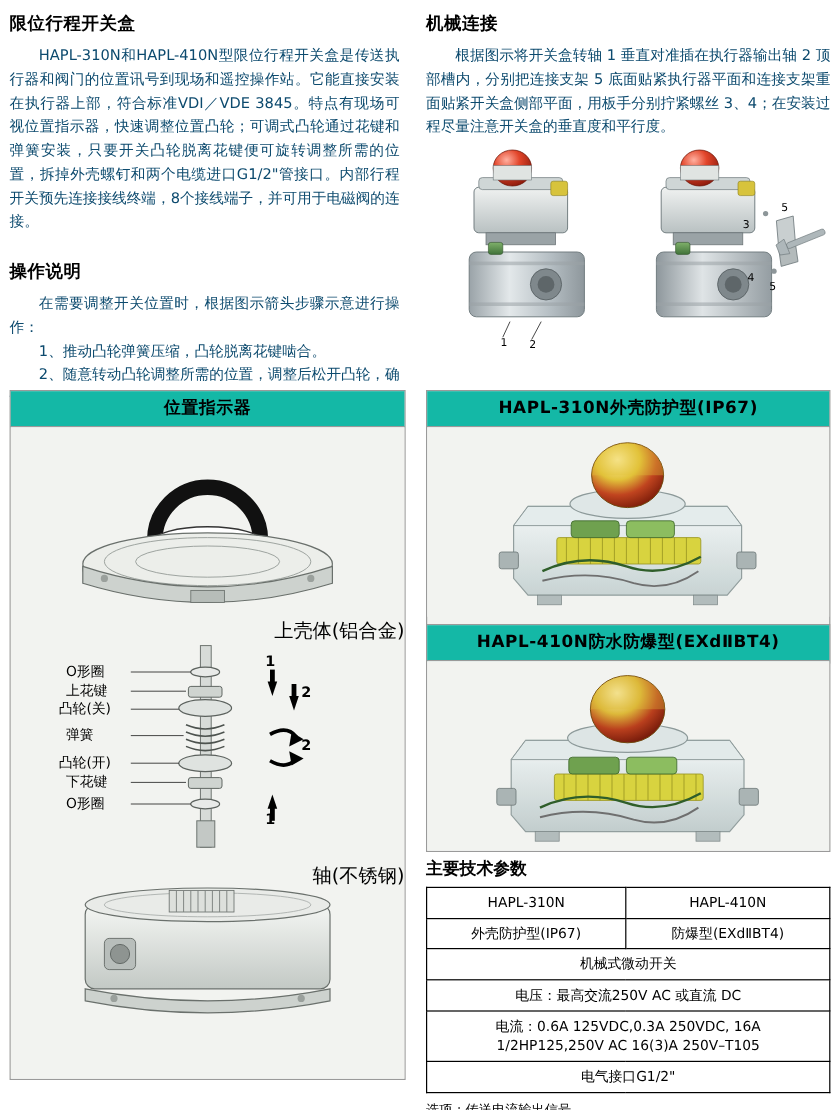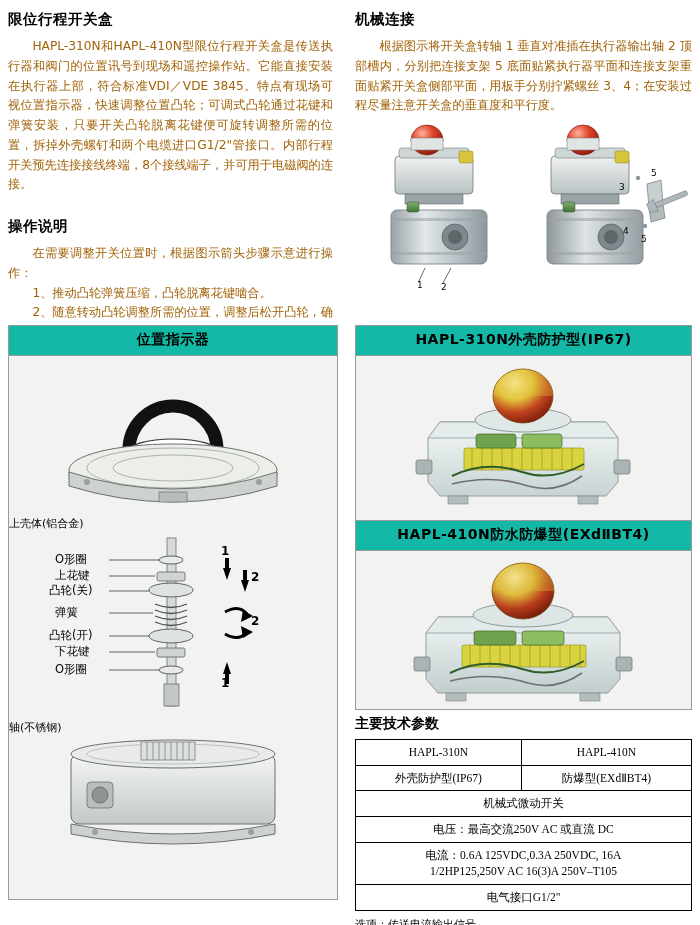--- a/index.html
+++ b/index.html
@@ -24,21 +24,21 @@
   .sec-title {
     font-size: 14.5px;
     font-weight: bold;
     letter-spacing: 0.5px;
     color: #000;
   }
   .body-text {
     font-size: 12.2px;
     line-height: 1.62;
     text-align: justify;
-    color: #a16207;
+    color: #0c4a6e;
   }
   .indent {
     text-indent: 2em;
   }
   
   .col-left {
     position: absolute;
     left: 8px;
     top: 10px;
     width: 325px;
@@ -73,22 +73,22 @@
     position: absolute;
     left: 8px;
     top: 325px;
     width: 330px;
     height: 575px;
   }
   #position-indicator-panel .panel-body {
     height: 543px;
   }
   .caption {
-    text-align: left;
-    font-size: 11px;
+    text-align: right;
+    font-size: 16px;
     margin-top: 2px;
   }
   
   .part-label {
     position: absolute;
     font-size: 11.5px;
     white-space: nowrap;
   }
   .num-label {
     position: absolute;
@@ -122,21 +122,20 @@
   #spec-title {
     font-size: 14px;
     font-weight: bold;
     margin-bottom: 6px;
   }
   table.spec {
     border-collapse: collapse;
     width: 337px;
     font-size: 11.5px;
     background: #ffffff;
-    font-family: Liberation Serif, serif;
   }
   table.spec td {
     border: 1px solid #000;
     text-align: center;
     padding: 4px 3px;
     line-height: 1.45;
   }
   .note {
     font-size: 11px;
     line-height: 1.6;

